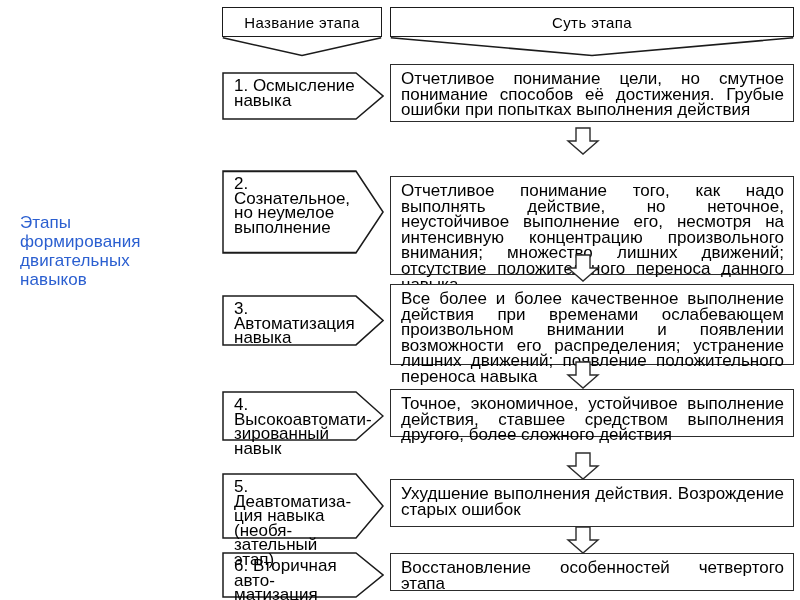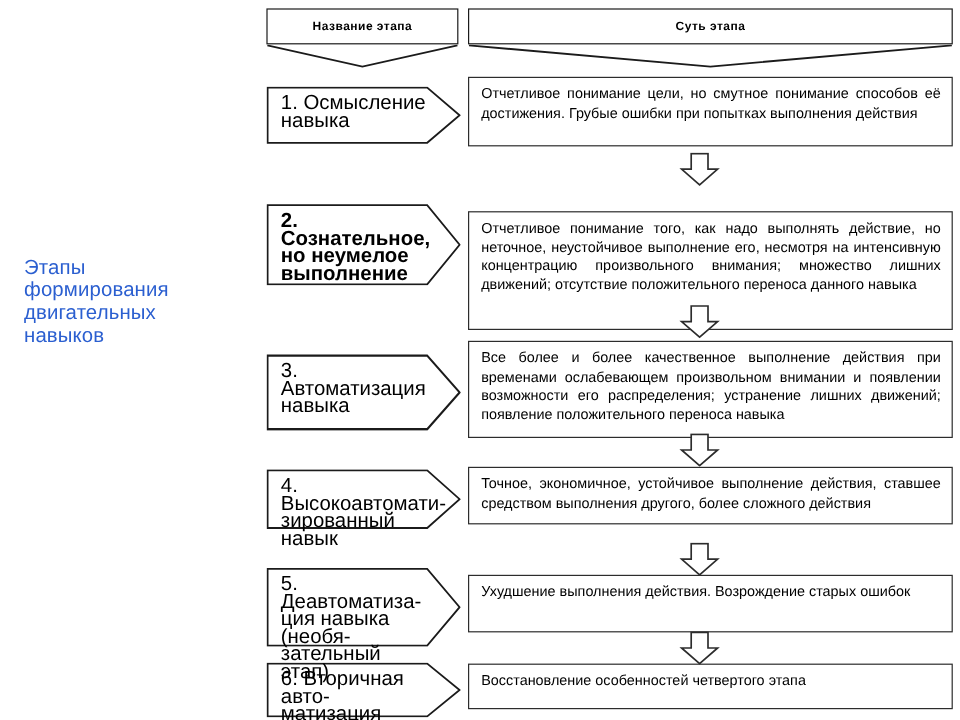--- a/index.html
+++ b/index.html
@@ -42,22 +42,22 @@
   .hdr {
     position: absolute;
     top: 7px;
     box-sizing: border-box;
     border: 1.6px solid #1b1b1b;
     background: #ffffff;
     height: 30px;
     display: flex;
     align-items: center;
     justify-content: center;
-    font-size: 10px;
-    font-weight: bold;
+    font-size: 15px;
+    font-weight: normal;
     letter-spacing: 0.4px;
   }
   .hdr-name { left: 222px; width: 160px; }
   .hdr-body { left: 390px; width: 404px; }
 
   
   .hdr-chevron {
     position: absolute;
     top: 37px;
     height: 20px;
@@ -91,21 +91,21 @@
 
   
   .desc {
     position: absolute;
     left: 390px;
     width: 404px;
     box-sizing: border-box;
     border: 1.4px solid #2c2c2c;
     background: #ffffff;
     padding: 6px 9px 6px 10px;
-    font-size: 12px;
+    font-size: 17px;
     line-height: 15.6px;
     text-align: justify;
     text-justify: inter-word;
     hyphens: manual;
   }
 
   
   .connector {
     position: absolute;
     left: 566px;
@@ -143,30 +143,30 @@
   </div>
 
   <div class="stage" style="top:72px;height:48px;">
     <svg viewBox="0 0 162 48" preserveAspectRatio="none">
       <polygon points="1,1 134,1 161,24 134,47 1,47" fill="#ffffff" stroke="#1b1b1b" stroke-width="1.5"></polygon>
     </svg>
     <div class="stage-label">1. Осмысление
 навыка</div>
   </div>
 
-  <div class="stage" style="top:170px;height:68px;font-weight:bold;">
+  <div class="stage" style="top:170px;height:84px;">
     <svg viewBox="0 0 162 68" preserveAspectRatio="none">
       <polygon points="1,1 134,1 161,34 134,67 1,67" fill="#ffffff" stroke="#1b1b1b" stroke-width="1.5"></polygon>
     </svg>
     <div class="stage-label">2. Сознательное,
 но неумелое
 выполнение</div>
   </div>
 
-  <div class="stage" style="top:295px;height:64px;">
+  <div class="stage" style="top:295px;height:51px;">
     <svg viewBox="0 0 162 48" preserveAspectRatio="none">
       <polygon points="1,1 134,1 161,24 134,47 1,47" fill="#ffffff" stroke="#1b1b1b" stroke-width="1.5"></polygon>
     </svg>
     <div class="stage-label">3. Автоматизация
 навыка</div>
   </div>
 
   <div class="stage" style="top:391px;height:50px;">
     <svg viewBox="0 0 162 50" preserveAspectRatio="none">
       <polygon points="1,1 134,1 161,25 134,49 1,49" fill="#ffffff" stroke="#1b1b1b" stroke-width="1.5"></polygon>

